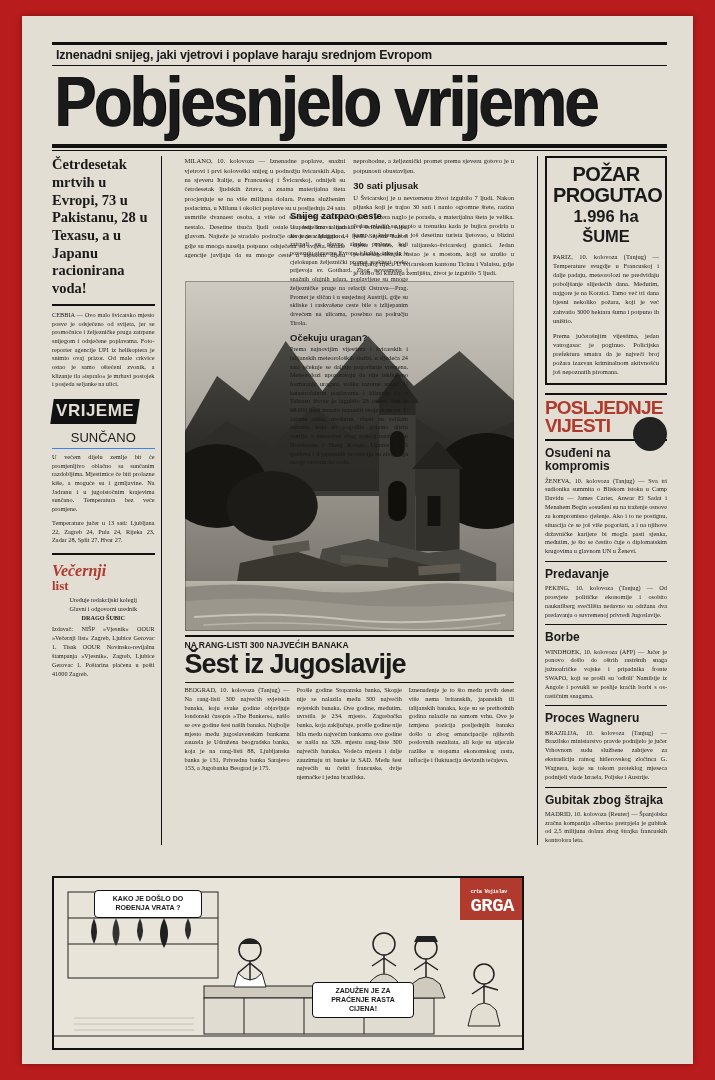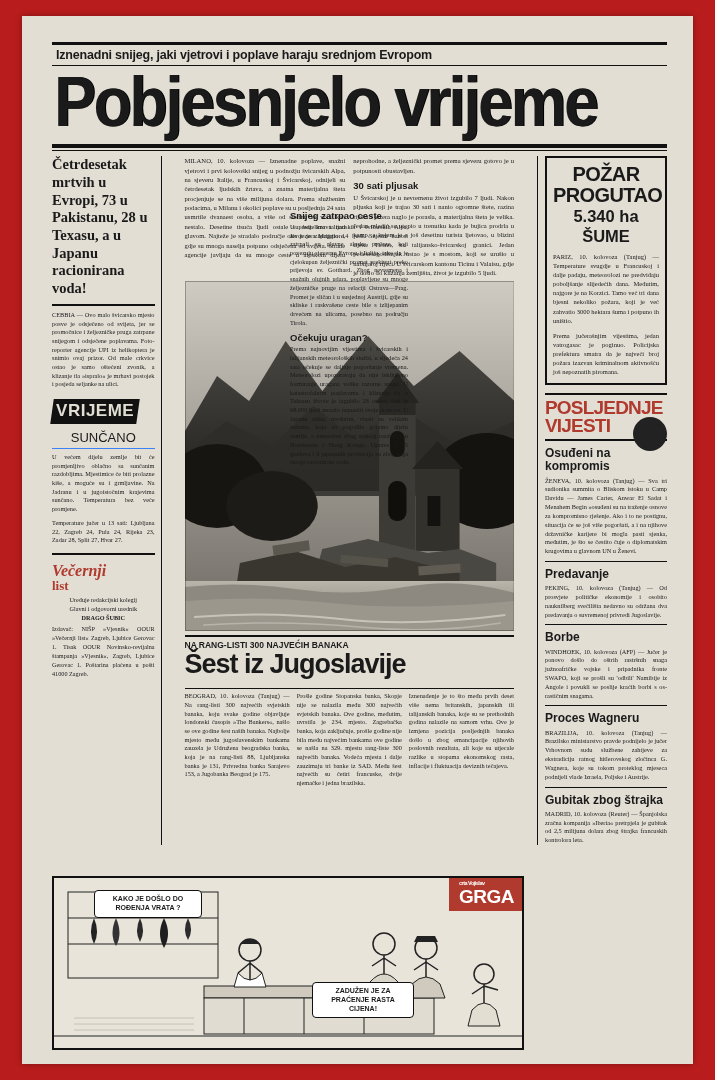--- a/index.html
+++ b/index.html
@@ -195,21 +195,21 @@
     margin-top: 4px;
   }
   .banks-head {
     font-family: "Liberation Sans", sans-serif;
     font-weight: bold;
     font-size: 27px;
     letter-spacing: -1px;
     line-height: 1.0;
     margin: 1px 0 3px;
     border-bottom: 1px solid #111;
-    padding-bottom: 10px;
+    padding-bottom: 4px;
   }
 
   
   .pv-flag {
     margin-top: 8px;
     border-top: 2px solid #111;
     padding-top: 4px;
     position: relative;
   }
   .pv-l1, .pv-l2 {
@@ -250,24 +250,24 @@
     height: 170px;
     margin-top: 6px;
     background: #e8e4da;
     overflow: hidden;
   }
   .grga-tab {
     position: absolute;
     right: 0; top: 0;
     background: #b03a2e;
     color: #fff;
-    font-family: Liberation Sans, sans-serif;
+    font-family: Liberation Mono, monospace;
     font-weight: bold;
     font-size: 19px;
-    padding: 2px 8px 3px 10px;
+    padding: 11px 8px 3px 10px;
     letter-spacing: -0.5px;
   }
   .grga-tab .tiny {
     display: block;
     font-size: 5.5px;
     line-height: 1.1;
     color: #fff;
   }
   .bubble {
     position: absolute;
@@ -390,21 +390,21 @@
             <div class="body-text sm">BEOGRAD, 10. kolovoza (Tanjug) — Na rang-listi 300 najvećih svjetskih banaka, koju svake godine objavljuje londonski časopis »The Bankers«, našlo se ove godine šest naših banaka. Najbolje mjesto među jugoslavenskim bankama zauzela je Udružena beogradska banka, koja je na rang-listi 88, Ljubljanska banka je 131, Privredna banka Sarajevo 153, a Jugobanka Beograd je 175.</div>
             <div class="body-text sm">Prošle godine Stopanska banka, Skopje nije se nalazila među 300 najvećih svjetskih banaka. Ove godine, međutim, uvrstila je 234. mjesto. Zagrebačka banka, koja zaključuje, prošle godine nije bila među najvećim bankama ove godine se našla na 329. mjestu rang-liste 300 najvećih banaka. Vodeća mjesta i dalje zauzimaju tri banke iz SAD. Među šest najvećih su četiri francuske, dvije njemačke i jedna brazilska.</div>
             <div class="body-text sm">Iznenađenje je to što među prvih deset više nema britanskih, japanskih ili talijanskih banaka, koje su se prethodnih godina nalazile na samom vrhu. Ove je izmjena pozicija posljednjih banaka došlo u zbog emancipacije njihovih poslovnih rezultata, ali koje su utjecale razlike u stopama ekonomskog rasta, inflacije i fluktuacija deviznih tečajeva.</div>
           </div>
         </div>
 
         <div class="col-right">
           <div class="fire-box">
             <div class="fire-title">POŽAR</div>
             <div class="fire-title">PROGUTAO</div>
-            <div class="fire-sub">5.340 ha</div>
+            <div class="fire-sub">1.996 ha</div>
             <div class="fire-sub">ŠUME</div>
             <div class="fire-body">PARIZ, 10. kolovoza (Tanjug) — Temperature svugdje u Francuskoj i dalje padaju, meteorolozi ne predviđaju poboljšanje slijedećih dana. Međutim, najgore je na Korzici. Tamo već tri dana bjesni nekoliko požara, koji je već zahvatio 3000 hektara šuma i potpuno ih uništio.</div>
             <div class="fire-body">Prema jučerašnjim vijestima, jedan vatrogasac je poginuo. Policijska prefektura smatra da je najveći broj požara izazvan kriminalnom aktivnošću još nepoznatih piromana.</div>
           </div>
 
           <div class="pv-flag">
             <div class="pv-l1">POSLJEDNJE</div>
             <div class="pv-l2">VIJESTI</div>
             <div class="pv-globe"></div>
           </div>

